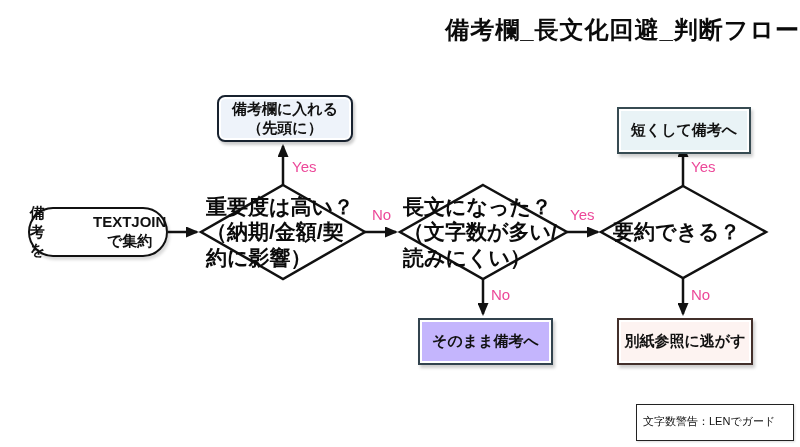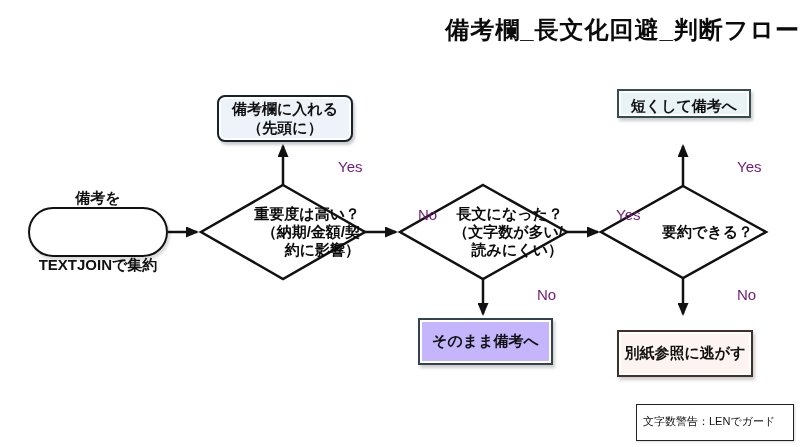--- a/index.html
+++ b/index.html
@@ -8,43 +8,43 @@
     font-family:"Liberation Sans","DejaVu Sans",sans-serif;color:#111;
     overflow:hidden;
   }
   .title{
     position:absolute;left:0;top:14px;width:100%;text-align:right;
     font-size:24px;font-weight:bold;letter-spacing:1px;color:#0b0b0b;
   }
   svg.flow{position:absolute;left:0;top:0;width:800px;height:447px;}
   .node-label{
     position:absolute;display:flex;flex-direction:column;justify-content:center;
-    align-items:flex-end;text-align:center;font-weight:bold;font-size:15px;
+    align-items:flex-start;text-align:center;font-weight:bold;font-size:21px;
     line-height:1.2;color:#0b0b0b;
   }
   .pill{
     position:absolute;box-sizing:border-box;border:2.5px solid #111;
-    border-radius:26px;background:#fff;display:flex;flex-direction:column;
+    border-radius:26px;background:#fff;display:flex;
     justify-content:center;align-items:center;text-align:center;
     font-weight:bold;font-size:15px;line-height:1.25;
     box-shadow:2px 3px 3px rgba(0,0,0,0.15);
     gap:48px;
   }
   .rbox{
     position:absolute;box-sizing:border-box;display:flex;flex-direction:column;
     justify-content:center;align-items:center;text-align:center;
     font-weight:bold;font-size:15px;line-height:1.25;
     box-shadow:inset 0 0 0 2px #ffffff,2px 3px 3px rgba(0,0,0,0.2);
   }
   .rbox.blue-a{border:2px solid #18222f;background:#eef3fa;}
   .rbox.blue-b{border:2px solid #374b52;background:#e9f3f6;}
   .rbox.blue-c{border:2px solid #32434e;background:#c4b5fd;}
   .rbox.red  {border:2px solid #43302b;background:#fdf3f1;}
   .edge-label{
-    position:absolute;font-size:15px;color:#701a75;font-weight:400;margin-left:46px;
+    position:absolute;font-size:15px;color:#ec4899;font-weight:400;
   }
   .note{
     position:absolute;box-sizing:border-box;border:1.5px solid #222;
     background:#fff;font-size:11px;line-height:1.5;padding:8px 6px;
     white-space:nowrap;box-shadow:1px 1px 2px rgba(0,0,0,0.15);
   }
 </style>
 </head>
 <body>
 
@@ -88,27 +88,27 @@
     <span>読みにくい）</span>
   </div>
   <div class="node-label" style="left:613px;top:218px;width:140px;height:28px;">
     <span>要約できる？</span>
   </div>
 
   <div class="rbox blue-a" style="left:217px;top:95px;width:136px;height:47px;border-radius:8px;">
     <span>備考欄に入れる</span>
     <span>（先頭に）</span>
   </div>
-  <div class="rbox blue-b" style="left:617px;top:89px;width:134px;height:29px;justify-content:flex-end;">
+  <div class="rbox blue-b" style="left:617px;top:107px;width:134px;height:47px;">
     <span>短くして備考へ</span>
   </div>
   <div class="rbox blue-c" style="left:418px;top:318px;width:135px;height:47px;">
     <span>そのまま備考へ</span>
   </div>
-  <div class="rbox red" style="left:617px;top:318px;width:136px;height:47px;margin-top:12px;">
+  <div class="rbox red" style="left:617px;top:318px;width:136px;height:47px;">
     <span>別紙参照に逃がす</span>
   </div>
 
   <span class="edge-label" style="left:292px;top:158px;">Yes</span>
   <span class="edge-label" style="left:372px;top:206px;">No</span>
   <span class="edge-label" style="left:570px;top:206px;">Yes</span>
   <span class="edge-label" style="left:491px;top:286px;">No</span>
   <span class="edge-label" style="left:691px;top:158px;">Yes</span>
   <span class="edge-label" style="left:691px;top:286px;">No</span>
 

